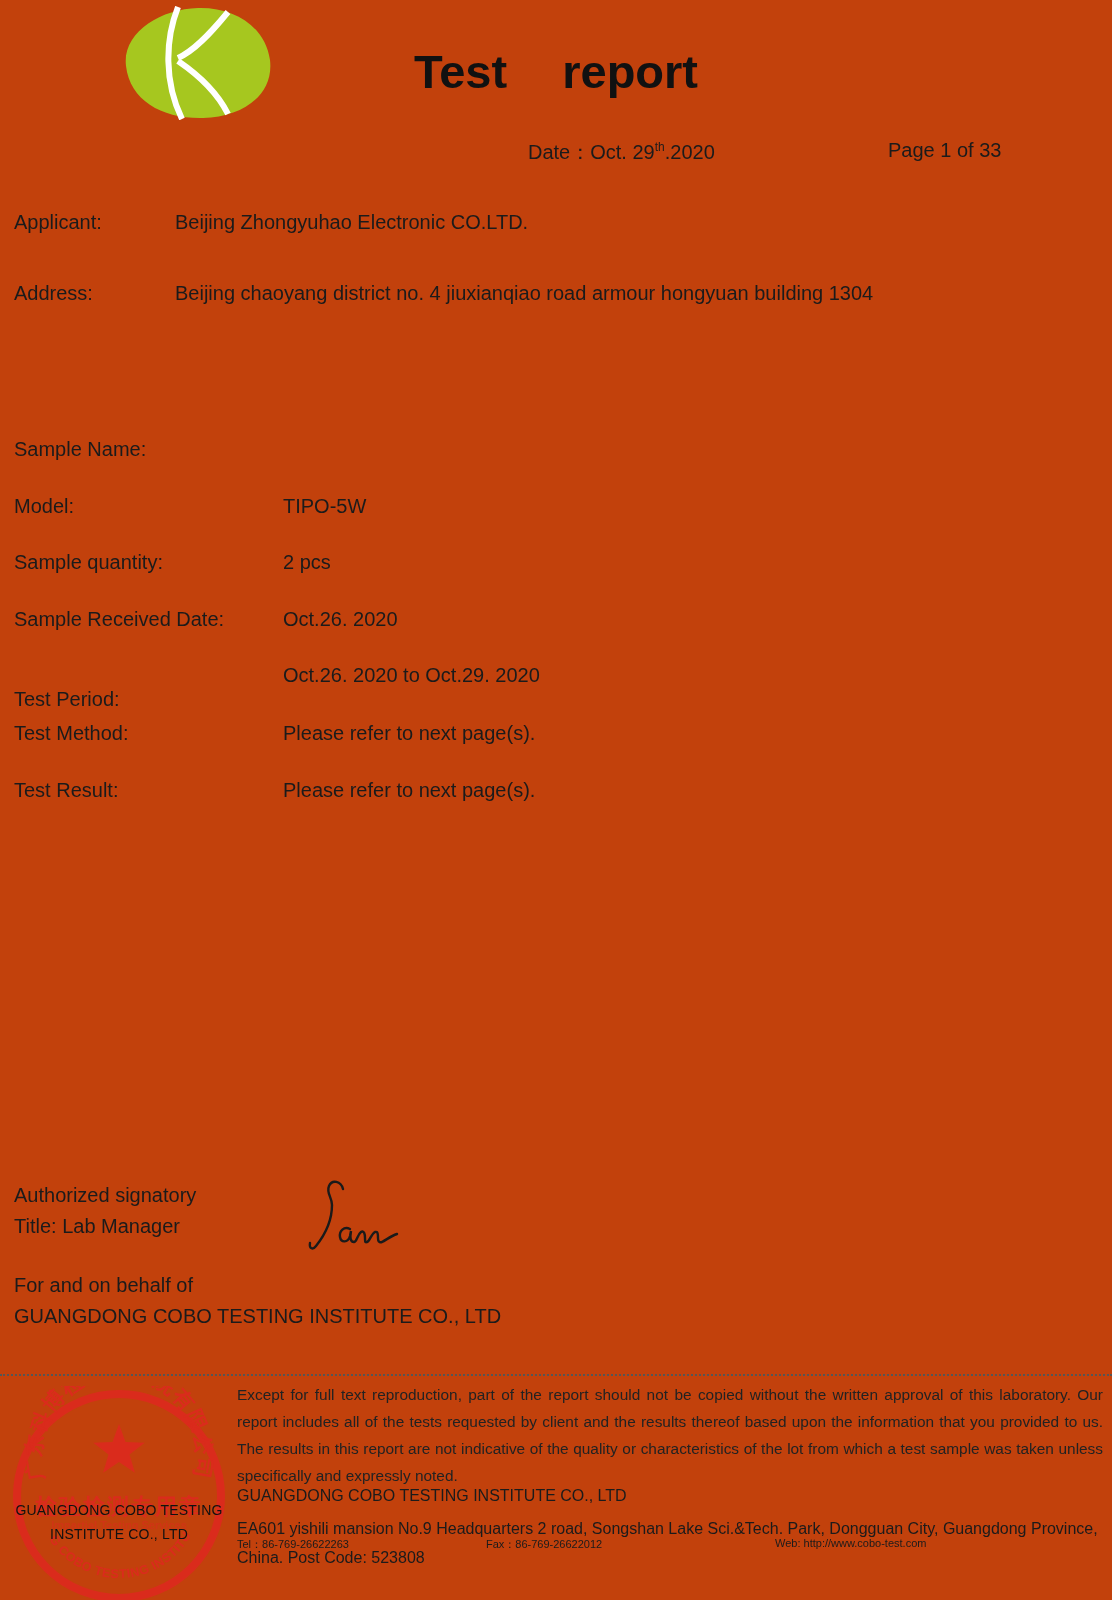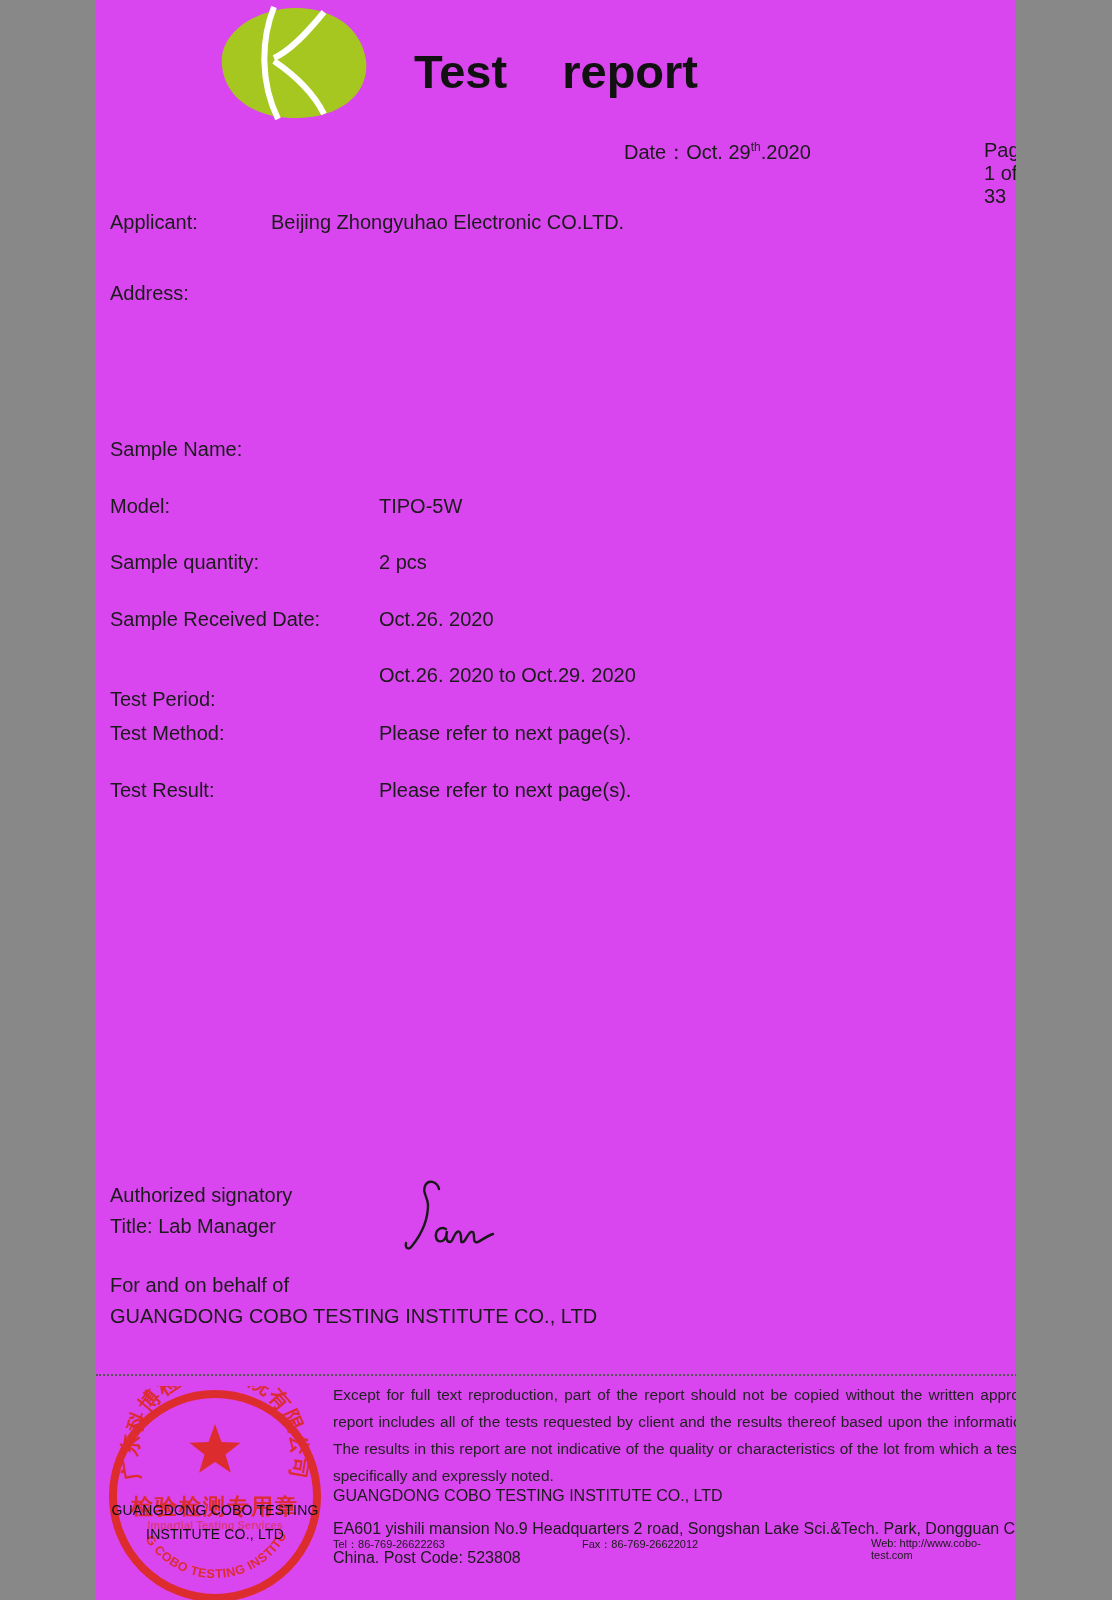--- a/index.html
+++ b/index.html
@@ -1,18 +1,18 @@
 <!DOCTYPE html>
 <html><head>
 <meta charset="utf-8">
 <style>
   html,body { margin:0; padding:0; background:#888; }
   .page {
-    position:relative; width:920px; height:1600px; margin:0 auto;
-    background:#d946ef; overflow:hidden;
+    position:relative; width:1112px; height:1600px; margin:0 auto;
+    background:#c2410c; overflow:hidden;
     font-family:"Liberation Sans", sans-serif; color:#1b1b1b;
   }
   .abs { position:absolute; }
 
   .doc-title {
     left:0; right:0; top:44px; text-align:center;
     font-size:47px; font-weight:bold; word-spacing:42px; color:#111;
   }
   .hdr { font-size:20px; top:139px; }
   .hdr sup { font-size:12px; }
@@ -62,20 +62,21 @@
   <div class="abs doc-title">Test report</div>
 
   <div class="abs hdr" style="left:528px">
     <span>Date：</span><span>Oct. 29</span><sup>th</sup><span>.2020</span>
   </div>
   <div class="abs hdr" style="left:888px">Page 1 of 33</div>
 
   <div class="abs row-label" style="top:211px">Applicant:</div>
   <div class="abs row-value val-col1" style="top:211px">Beijing Zhongyuhao Electronic CO.LTD.</div>
   <div class="abs row-label" style="top:282px">Address:</div>
+  <div class="abs row-value val-col1" style="top:282px">Beijing chaoyang district no. 4 jiuxianqiao road armour hongyuan building 1304</div>
 
 
   <div class="abs row-label" style="top:438px">Sample Name:</div>
 
   <div class="abs row-label" style="top:495px">Model:</div>
   <div class="abs row-value val-col2" style="top:495px">TIPO-5W</div>
 
   <div class="abs row-label" style="top:551px">Sample quantity:</div>
   <div class="abs row-value val-col2" style="top:551px">2 pcs</div>
 

